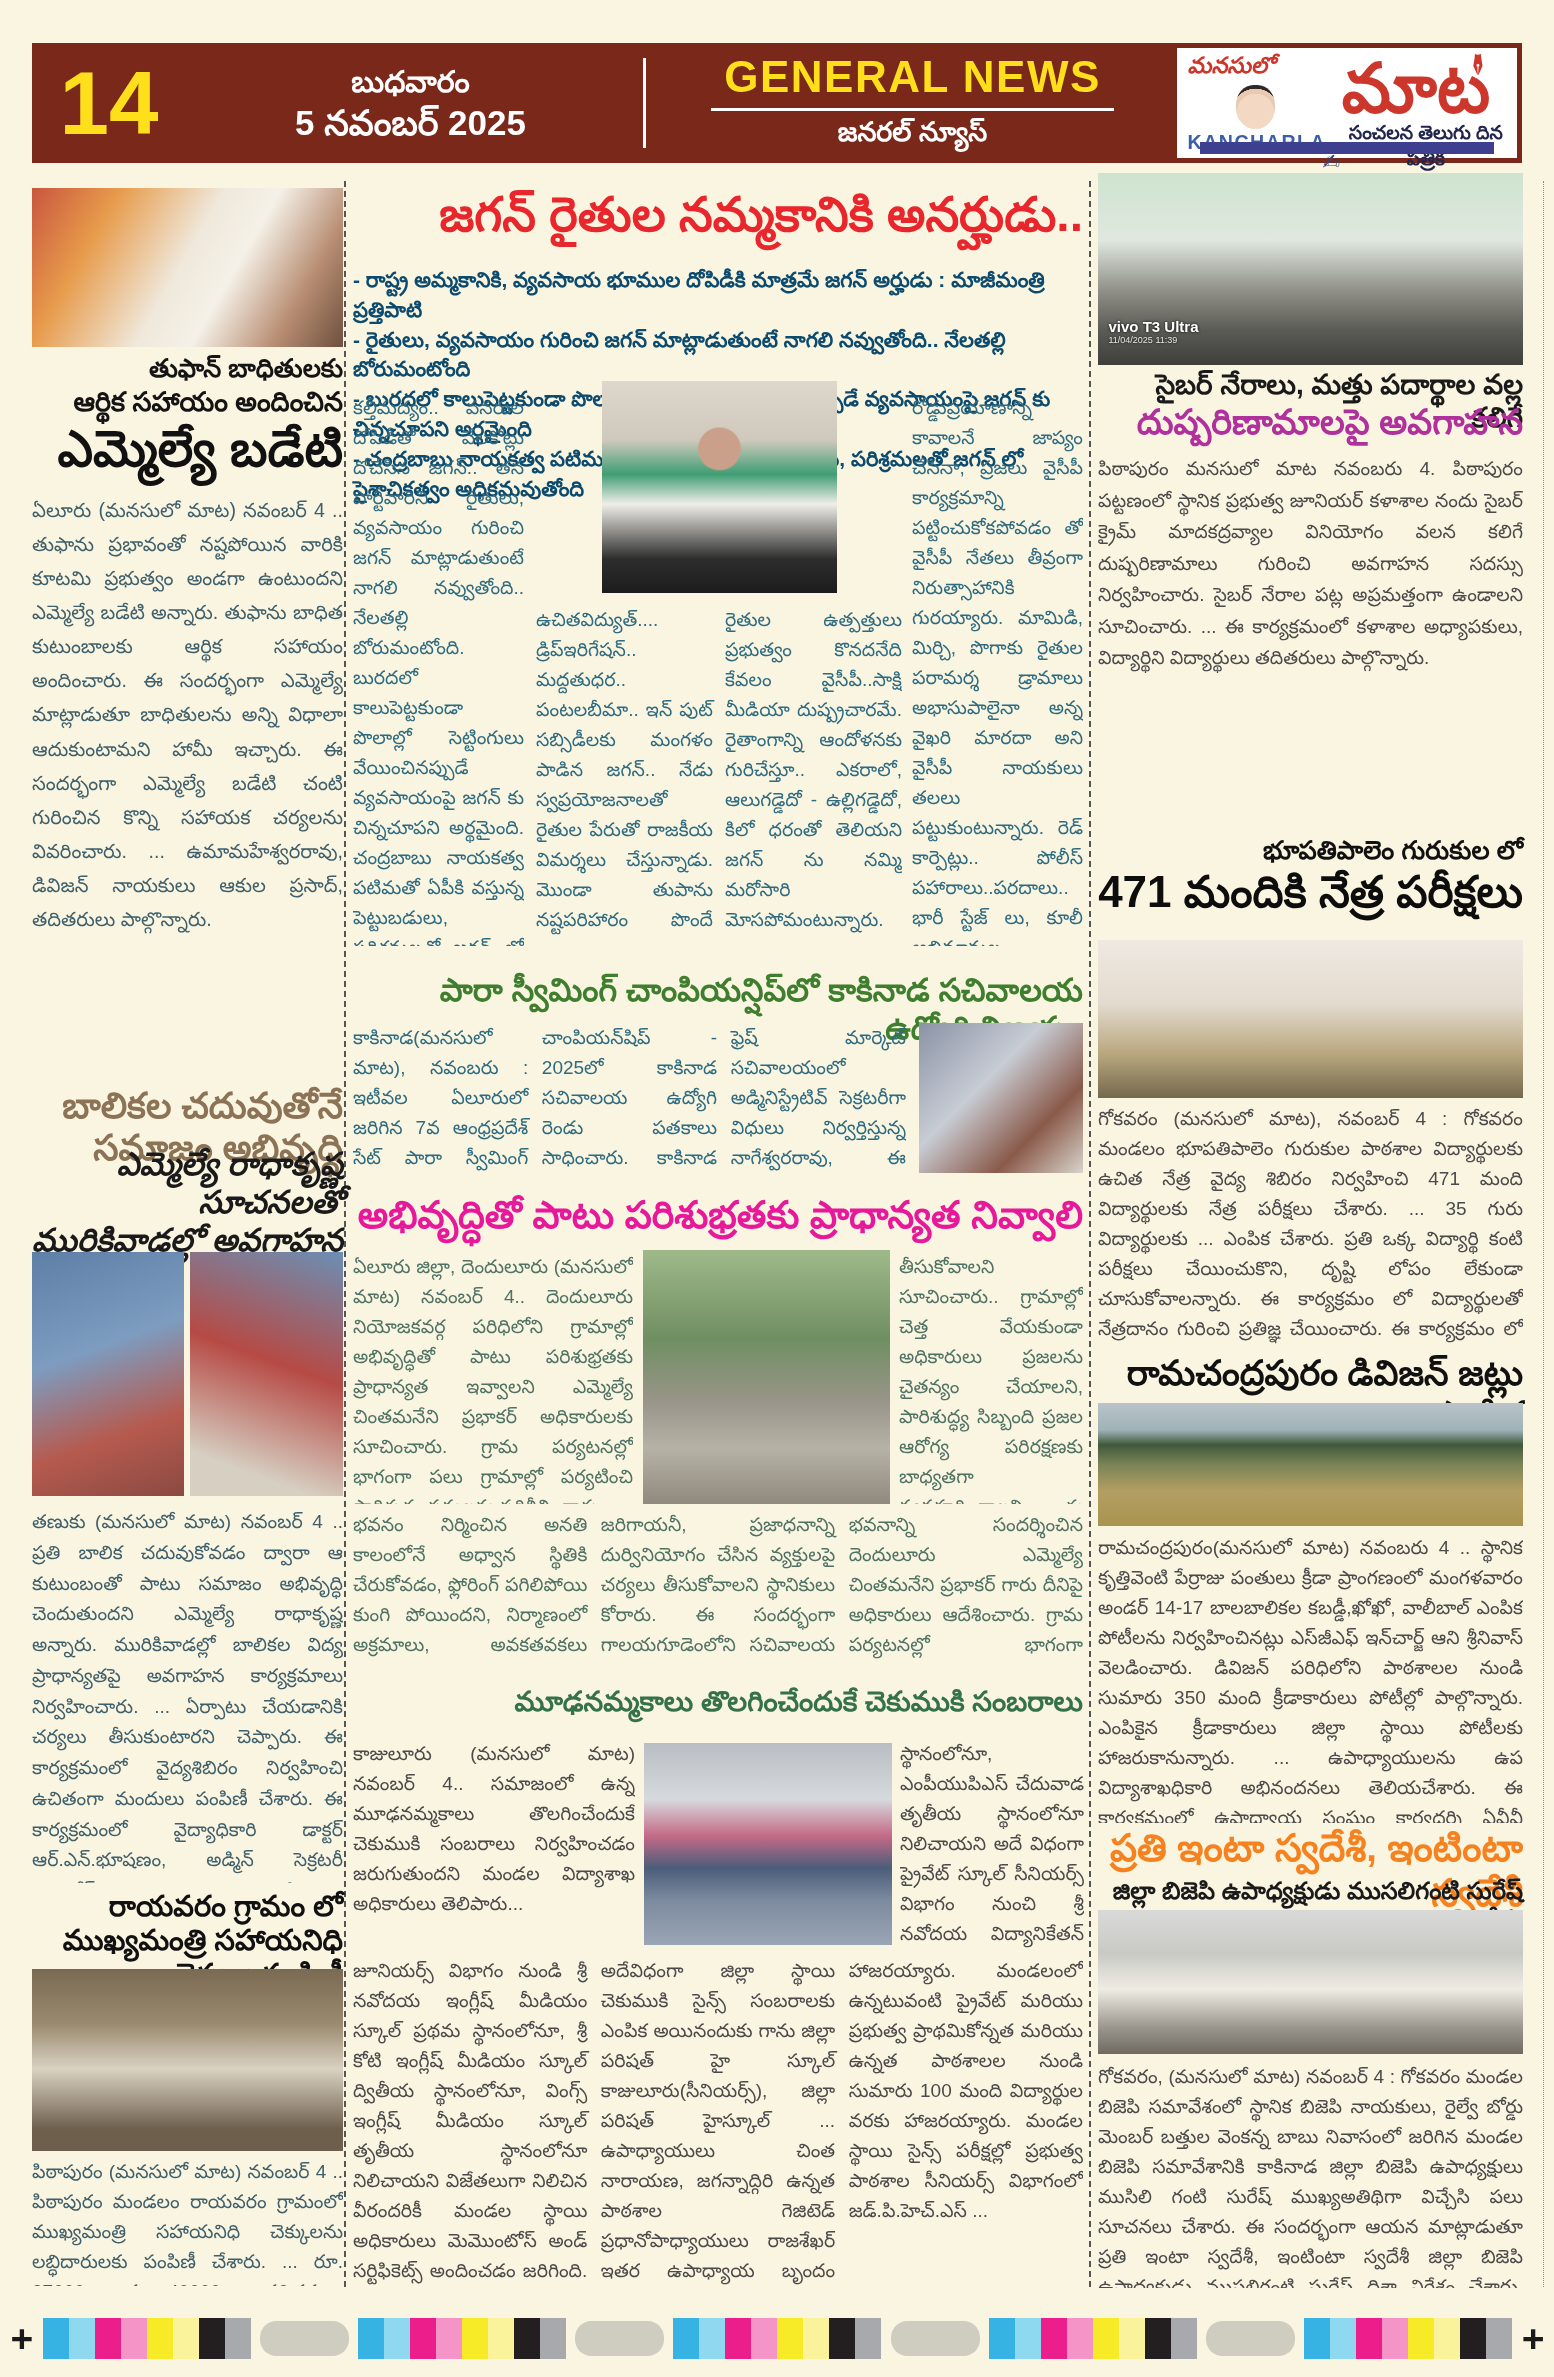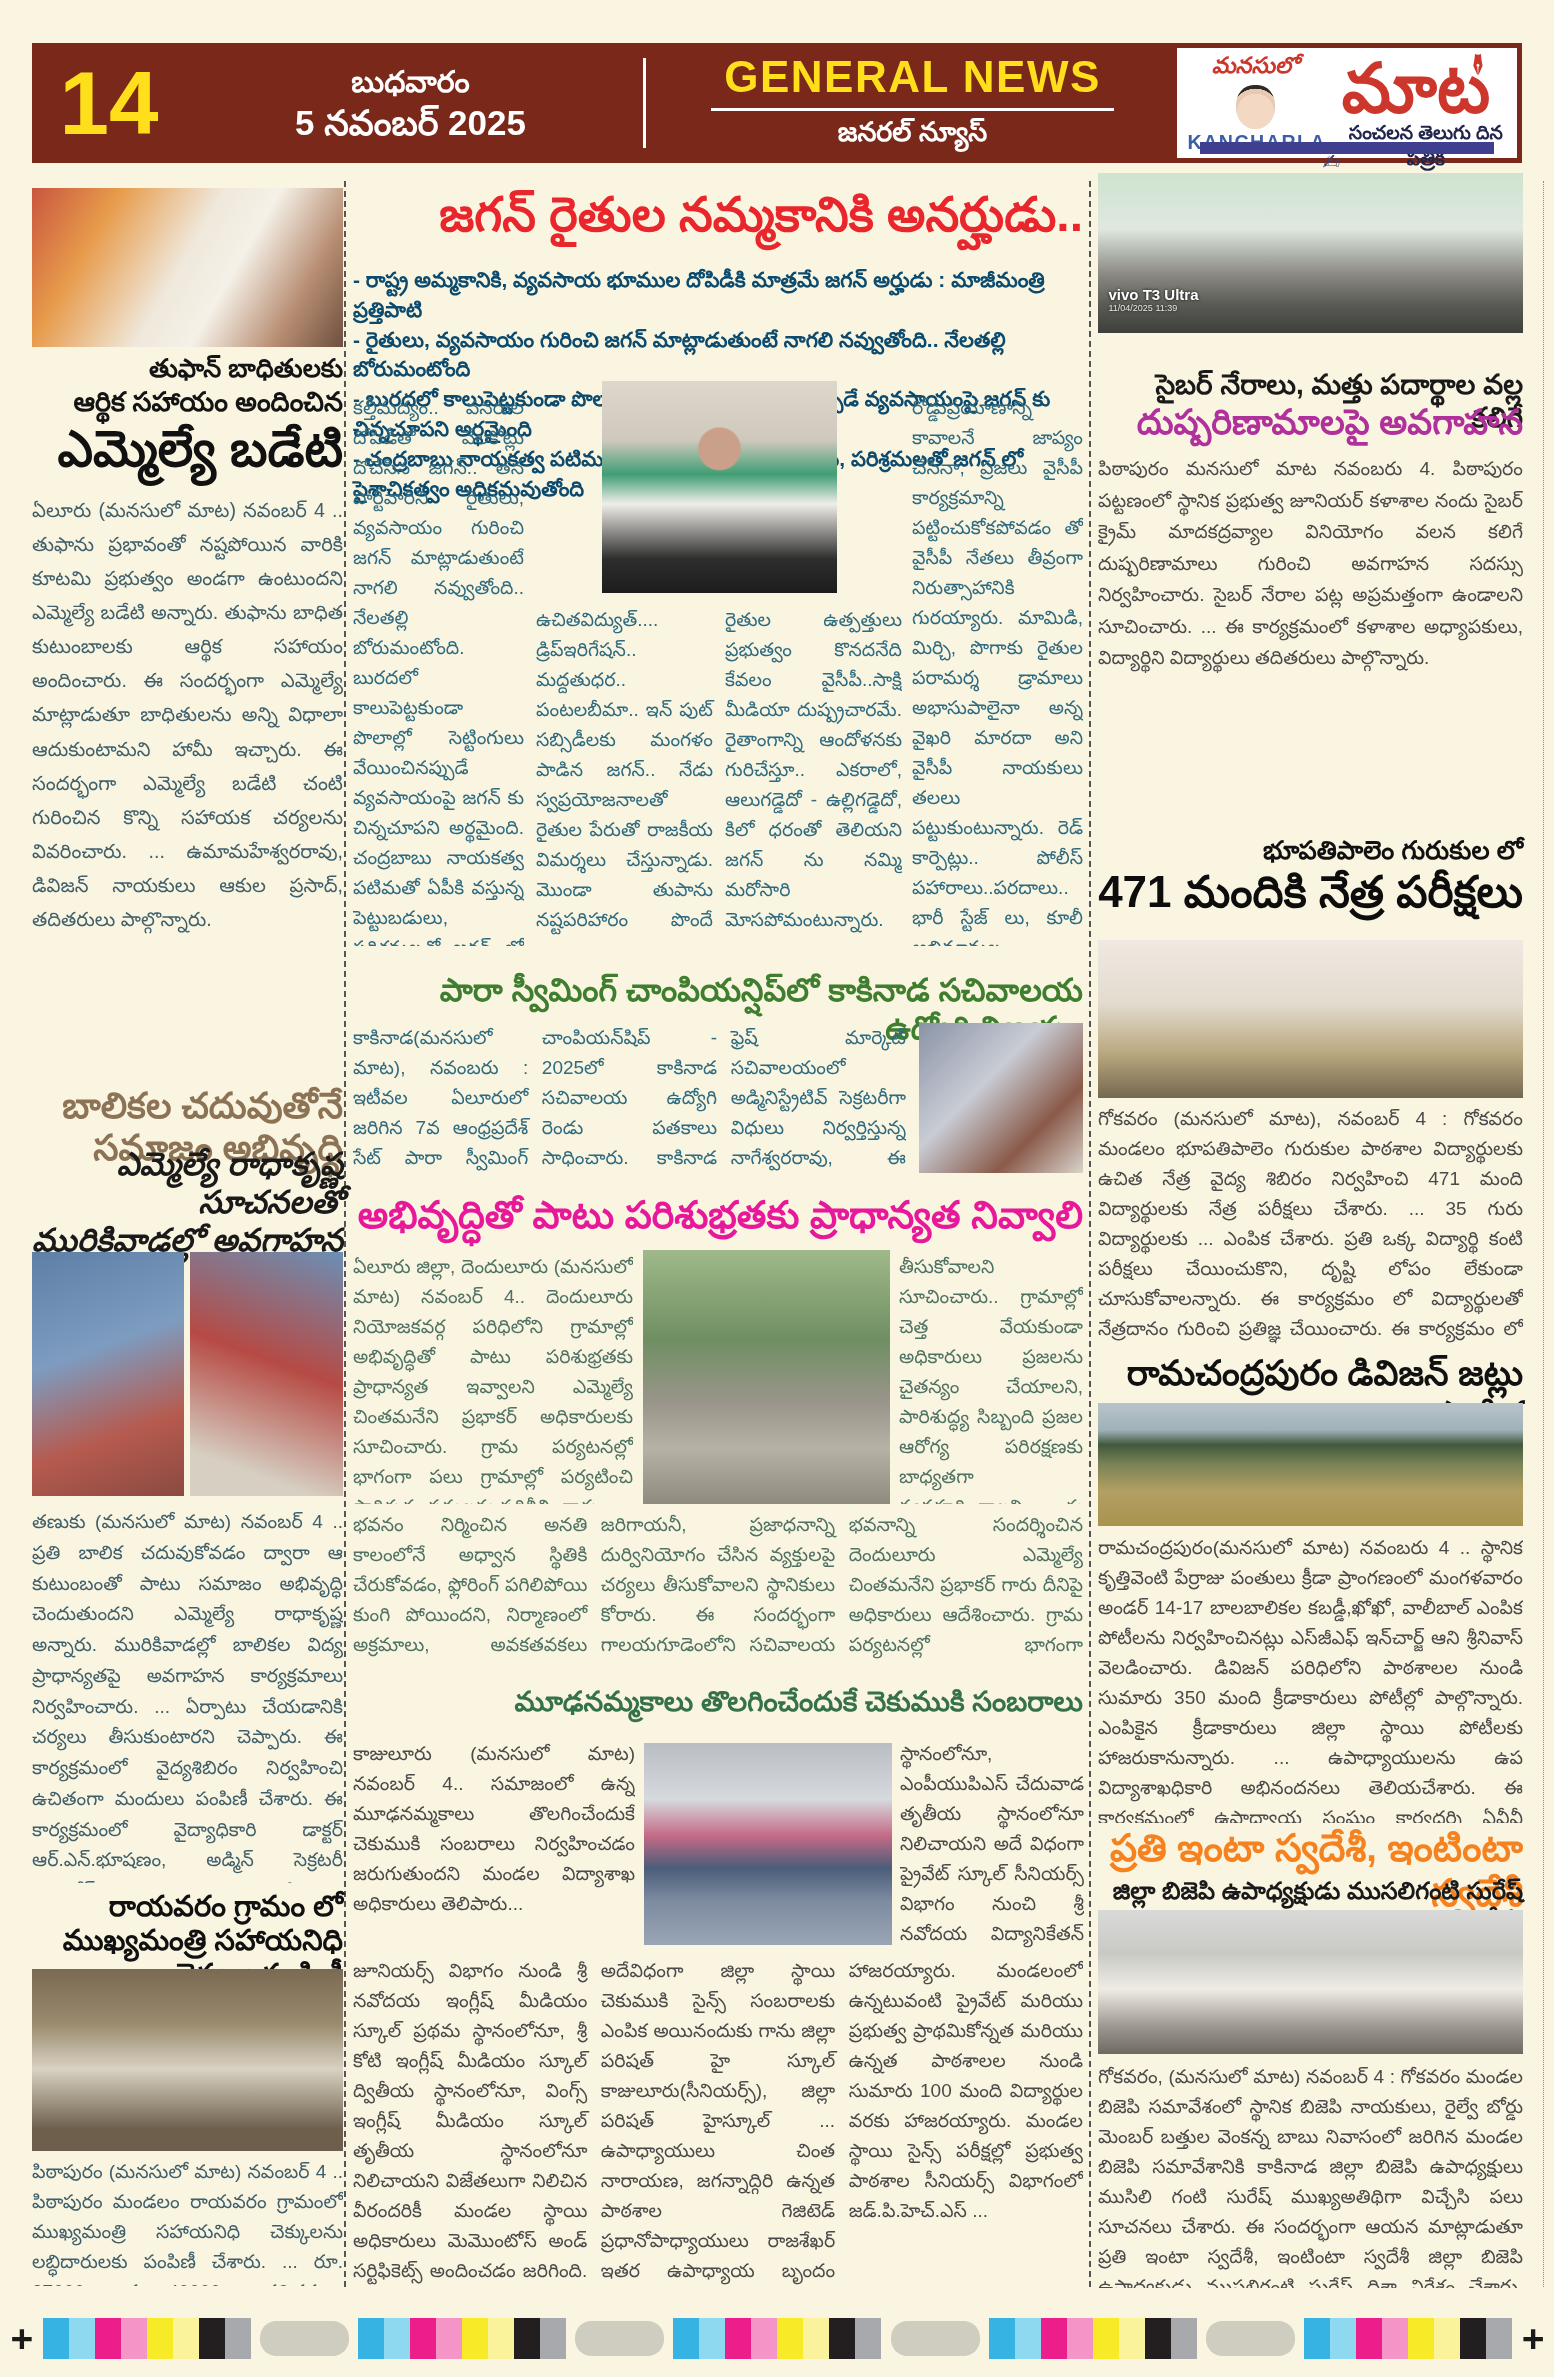--- a/index.html
+++ b/index.html
@@ -14,21 +14,21 @@
   .daydate .day{font-size:30px;font-weight:bold;line-height:1.3;}
   .daydate .date{font-size:35px;font-weight:bold;line-height:1.25;}
   .mast-div{width:3px;height:90px;background:#fff;margin:0 7.5px;}
   .section{width:519px;text-align:center;}
   .sec-en{display:inline-block;font-size:44px;font-weight:bold;color:#ffdf1b;
           border-bottom:3px solid #fff;padding:0 13.5px 6px 13.5px;letter-spacing:1.5px;}
   .sec-te{font-size:27px;font-weight:bold;color:#fff;margin-top:6px;}
   .logo-box{position:absolute;left:1172px;top:43px;width:350px;height:120px;background:#fff;
             border:5.3px solid #7a281a;box-sizing:border-box;}
   .logo-row{display:flex;padding:4.5px 7.5px 0 10.5px;}
-  .logo-left{width:135px;text-align:center;}
+  .logo-left{width:135px;}
   .logo-script{font-size:22.6px;font-weight:bold;color:#cd372b;font-style:italic;}
   .logo-face{width:39px;height:44px;margin:1.5px auto;border-radius:45% 45% 48% 48%;
              background:radial-gradient(circle at 50% 62%,#f3d9c4 0 55%,#e9c9b2 56% 70%,#2e2a28 71%);}
   .logo-brand{font-size:19.6px;font-weight:bold;color:#3a5fa8;letter-spacing:1.5px;}
   .logo-right{flex:1;text-align:center;position:relative;}
   .logo-nib{position:absolute;right:19.6px;top:-6px;font-size:30px;color:#cd372b;transform:rotate(90deg);}
   .logo-title{font-size:69px;font-weight:bold;color:#cd372b;line-height:1.05;}
   .logo-tag{display:flex;align-items:flex-end;justify-content:center;gap:2px;
             font-size:19px;font-weight:bold;color:#22264d;margin-top:-3px;}
   .logo-pen{font-size:21px;color:#3a3f6e;}
@@ -157,21 +157,21 @@
   <section>
     <div class="hl" style="left:353px;top:1685px;width:730px;font-size:28px;color:#35714a;">మూఢనమ్మకాలు తొలగించేందుకే చెకుముకి సంబరాలు</div>
     <div class="body-t gray" style="left:353px;top:1739px;width:282px;height:209px;">కాజులూరు (మనసులో మాట) నవంబర్ 4.. సమాజంలో ఉన్న మూఢనమ్మకాలు తొలగించేందుకే చెకుముకి సంబరాలు నిర్వహించడం జరుగుతుందని మండల విద్యాశాఖ అధికారులు తెలిపారు...</div>
     <div class="photo" style="left:644px;top:1743px;width:248px;height:202px;
          background:linear-gradient(180deg,#b9bec4 0%,#d6d9dd 28%,#c46a86 46%,#4a5d7a 62%,#7d8ba0 78%,#9aa5b5 100%);"></div>
     <div class="body-t gray" style="left:900px;top:1739px;width:184px;height:209px;">స్థానంలోనూ, ఎంపీయుపిఎస్ చేదువాడ తృతీయ స్థానంలోనూ నిలిచాయని అదే విధంగా ప్రైవేట్ స్కూల్ సీనియర్స్ విభాగం నుంచి శ్రీ నవోదయ విద్యానికేతన్ ప్రథమ స్థానంలోనూ, వింగ్స్ ఇంగ్లీష్ మీడియం హై స్కూల్ ద్వితీయ స్థానంలోనూ, వినాయక ఇంగ్లీష్ మీడియం హై స్కూల్ తృతీయ స్థానంలోనూ నిలిచాయి.</div>
     <div class="body-t gray cols3" style="left:353px;top:1956px;width:730px;height:331px;">జూనియర్స్ విభాగం నుండి శ్రీ నవోదయ ఇంగ్లీష్ మీడియం స్కూల్ ప్రథమ స్థానంలోనూ, శ్రీ కోటి ఇంగ్లీష్ మీడియం స్కూల్ ద్వితీయ స్థానంలోనూ, వింగ్స్ ఇంగ్లీష్ మీడియం స్కూల్ తృతీయ స్థానంలోనూ నిలిచాయని విజేతలుగా నిలిచిన వీరందరికీ మండల స్థాయి అధికారులు మెమొంటోస్ అండ్ సర్టిఫికెట్స్ అందించడం జరిగింది. అదేవిధంగా జిల్లా స్థాయి చెకుముకి సైన్స్ సంబరాలకు ఎంపిక అయినందుకు గాను జిల్లా పరిషత్ హై స్కూల్ కాజులూరు(సీనియర్స్), జిల్లా పరిషత్ హైస్కూల్ ... ఉపాధ్యాయులు చింత నారాయణ, జగన్నాద్గిరి ఉన్నత పాఠశాల గెజిటెడ్ ప్రధానోపాధ్యాయులు రాజశేఖర్ ఇతర ఉపాధ్యాయ బృందం హాజరయ్యారు. మండలంలో ఉన్నటువంటి ప్రైవేట్ మరియు ప్రభుత్వ ప్రాథమికోన్నత మరియు ఉన్నత పాఠశాలల నుండి సుమారు 100 మంది విద్యార్థుల వరకు హాజరయ్యారు. మండల స్థాయి సైన్స్ పరీక్షల్లో ప్రభుత్వ పాఠశాల సీనియర్స్ విభాగంలో జడ్.పి.హెచ్.ఎస్ ...</div>
   </section>
 
   <section>
-    <div class="photo" style="left:1098px;top:173px;width:425px;height:160px;
+    <div class="photo" style="left:1098px;top:173px;width:425px;height:192px;
          background:linear-gradient(180deg,#cfe3cf 0%,#dfe8df 35%,#8e8e86 62%,#5a5b55 82%,#3e3f3a 100%);">
       <div class="wm">
         <span>vivo T3 Ultra</span>
         <small>11/04/2025 11:39</small>
       </div>
     </div>
     <div class="hl" style="left:1098px;top:368px;width:425px;font-size:28px;color:#1a1a1a;">సైబర్ నేరాలు, మత్తు పదార్థాల వల్ల కలిగే</div>
     <div class="hl" style="left:1098px;top:401px;width:425px;font-size:35px;color:#b0309c;">దుష్పరిణామాలపై అవగాహన</div>
     <div class="body-t gray" style="left:1098px;top:453px;width:425px;height:376px;line-height:1.66;">పిఠాపురం మనసులో మాట నవంబరు 4. పిఠాపురం పట్టణంలో స్థానిక ప్రభుత్వ జూనియర్ కళాశాల నందు సైబర్ క్రైమ్ మాదకద్రవ్యాల వినియోగం వలన కలిగే దుష్పరిణామాలు గురించి అవగాహన సదస్సు నిర్వహించారు. సైబర్ నేరాల పట్ల అప్రమత్తంగా ఉండాలని సూచించారు. ... ఈ కార్యక్రమంలో కళాశాల అధ్యాపకులు, విద్యార్థిని విద్యార్థులు తదితరులు పాల్గొన్నారు.</div>
   </section>

